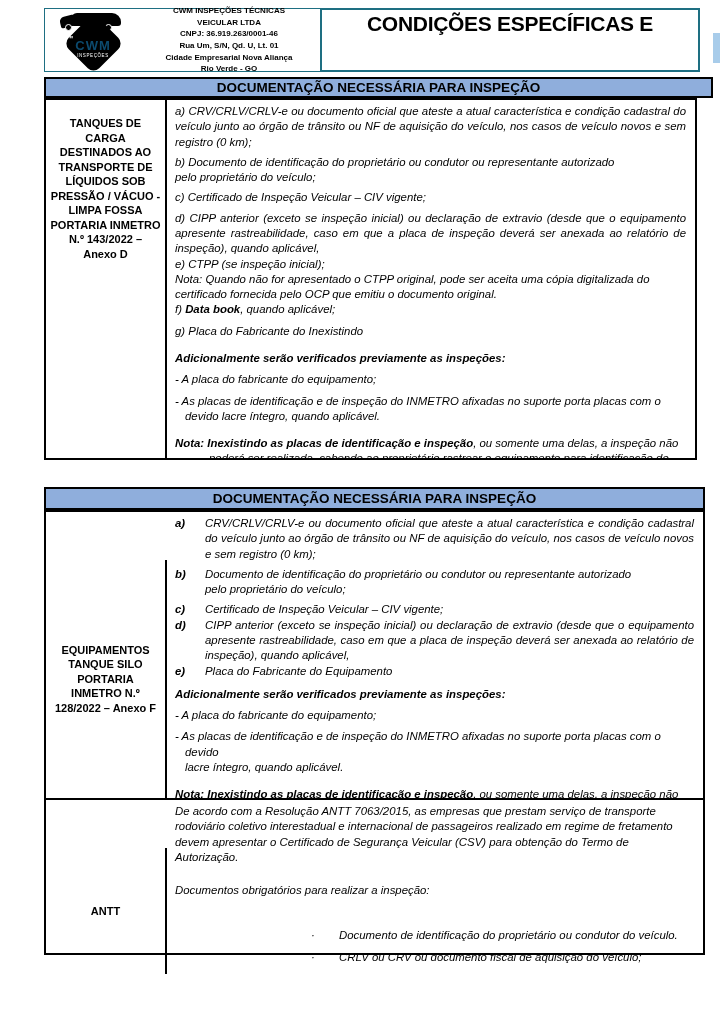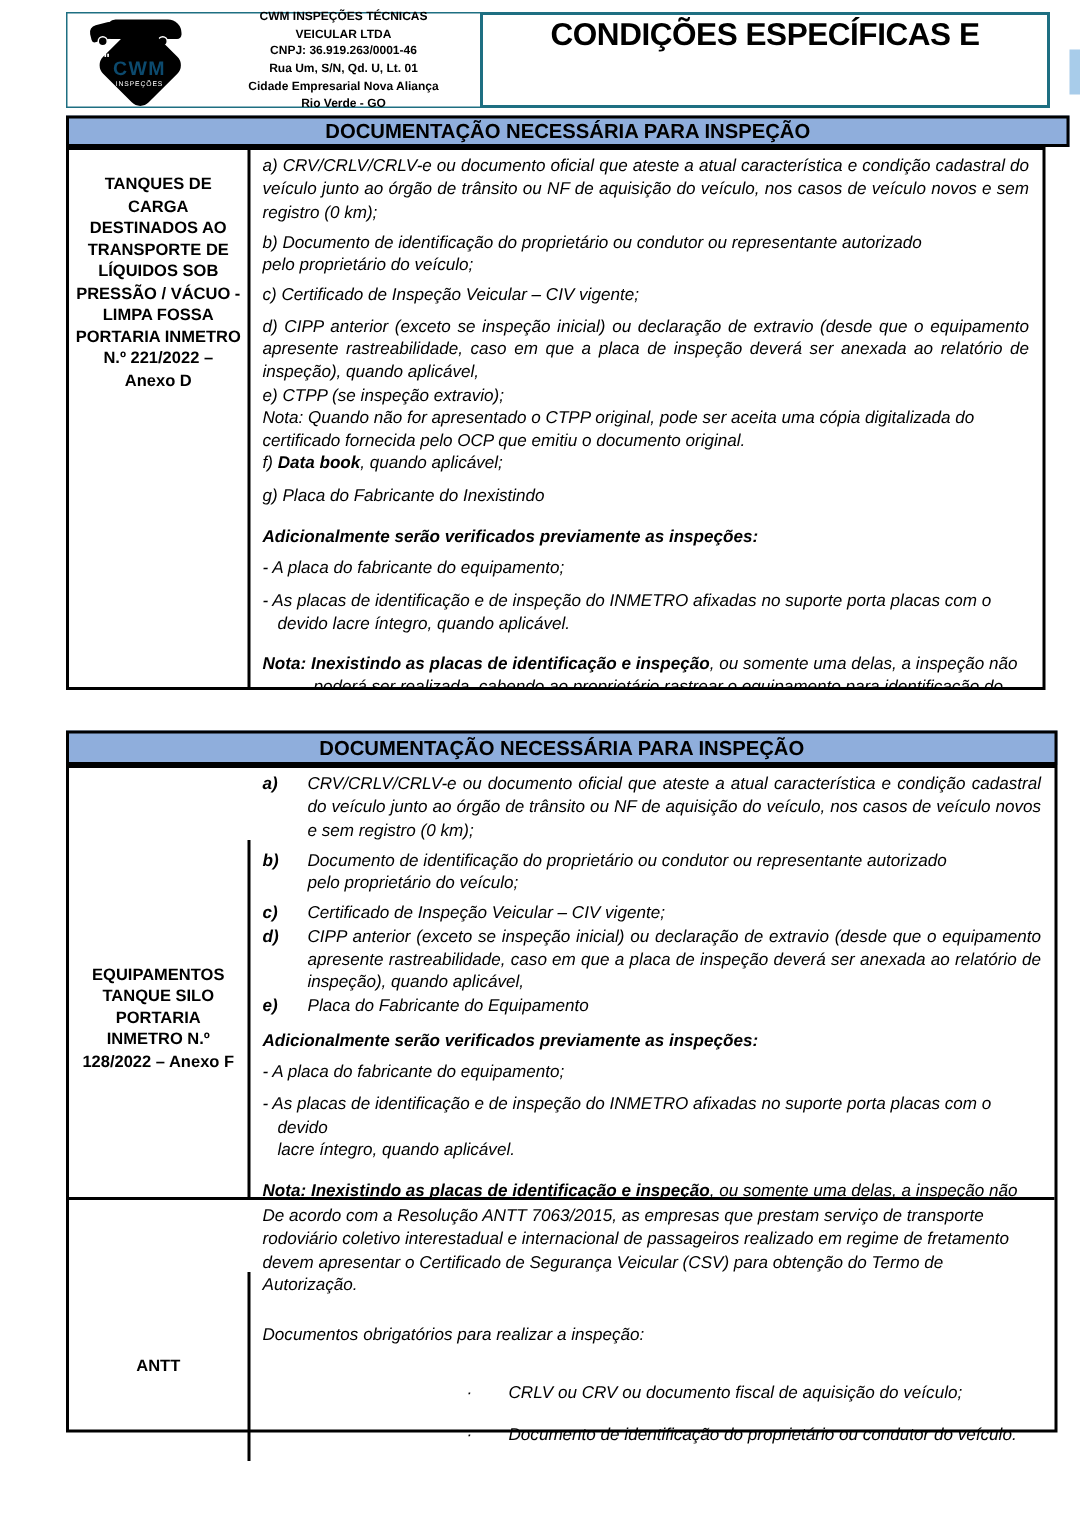--- a/index.html
+++ b/index.html
@@ -112,34 +112,34 @@
   </div>
 
   <div class="tbl tbl1">
     <div class="lcol top">TANQUES DE CARGA
 DESTINADOS AO
 TRANSPORTE DE
 LÍQUIDOS SOB
 PRESSÃO / VÁCUO -
 LIMPA FOSSA
 PORTARIA INMETRO
-N.º 221/2022  –
+N.º 143/2022  –
 Anexo D</div>
     <div class="rcol">
 
         <p class="pp just"><span>a) CRV/CRLV/CRLV-e ou documento oficial que ateste a atual característica e condição cadastral do veículo junto ao órgão de trânsito ou NF de aquisição do veículo, nos casos de veículo novos e sem registro (0 km);</span></p>
 
         <p class="pp"><span>b) Documento de identificação do proprietário ou condutor ou representante autorizado
 pelo proprietário do veículo;</span></p>
 
         <p class="pp"><span>c) Certificado de Inspeção Veicular – CIV vigente;</span></p>
 
         <p class="pp just tight"><span>d) CIPP anterior (exceto se inspeção inicial) ou declaração de extravio (desde que o equipamento apresente rastreabilidade, caso em que a placa de inspeção deverá ser anexada ao relatório de inspeção), quando aplicável,</span></p>
 
-        <p class="pp tight"><span>e) CTPP (se inspeção extravio);</span></p>
+        <p class="pp tight"><span>e) CTPP (se inspeção inicial);</span></p>
 
         <p class="pp tight"><span>Nota: Quando não for apresentado o CTPP original, pode ser aceita uma cópia digitalizada do
 certificado fornecida pelo OCP que emitiu o documento original.</span></p>
 
         <p class="pp tight"><span class="pre">f) </span><span class="b">Data book</span><span>, quando aplicável;</span></p>
 
         <p class="pp mt6"><span>g) Placa do Fabricante do Inexistindo</span></p>
 
         <p class="pp mt12"><span class="b">Adicionalmente serão verificados previamente as inspeções:</span></p>
 
@@ -191,20 +191,20 @@
       <div class="rcol">
 
           <p class="pp hang-none"><span>De acordo com a Resolução ANTT 7063/2015, as empresas que prestam serviço de transporte rodoviário coletivo interestadual e internacional de passageiros realizado em regime de fretamento devem apresentar o Certificado de Segurança Veicular (CSV) para obtenção do Termo de Autorização.</span></p>
 
           <p class="pp blank"><span></span></p>
 
           <p class="pp"><span>Documentos obrigatórios para realizar a inspeção:</span></p>
 
           <p class="pp blank"><span></span></p>
 
+          <p class="pp bullet mt12"><span class="dot">·</span><span>Documento de identificação do proprietário ou condutor do veículo.</span></p>
+
           <p class="pp bullet mt6"><span class="dot">·</span><span>CRLV ou CRV ou documento fiscal de aquisição do veículo;</span></p>
-
-          <p class="pp bullet mt12"><span class="dot">·</span><span>Documento de identificação do proprietário ou condutor do veículo.</span></p>
         </div>
     </div>
   </div>
 
 </div>
 
 </body></html>

